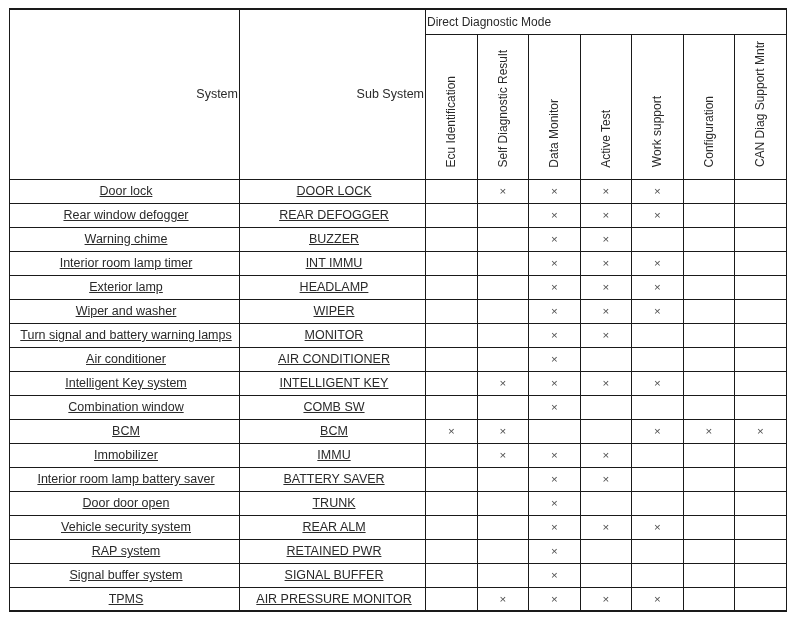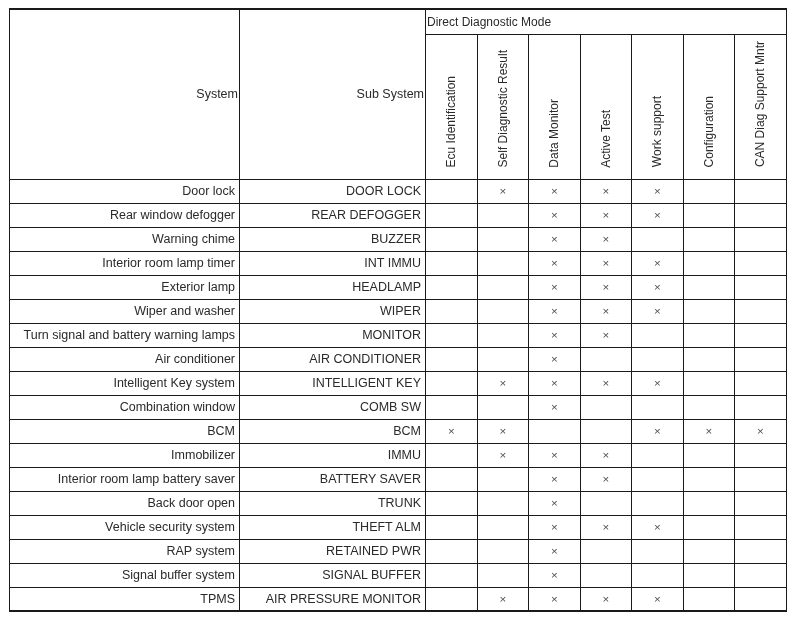--- a/index.html
+++ b/index.html
@@ -59,24 +59,25 @@
     transform: rotate(180deg);
     white-space: nowrap;
     font-size: 12px;
     color: #2a2a2a;
     line-height: 1;
   }
   td.sys, td.sub {
     height: 24px;
     font-size: 12.5px;
     padding: 2px 4px 2px 7px;
-    text-align: right;
+    text-align: center;
     vertical-align: middle;
     white-space: nowrap;
     overflow: hidden;
+    text-decoration: underline;
   }
   td.mark {
     height: 24px;
     text-align: center;
     vertical-align: middle;
     font-size: 11.5px;
     color: #4d4d4d;
   }
 </style>
 </head>
@@ -249,33 +250,33 @@
           <td class="sub">BATTERY SAVER</td>
           <td class="mark"></td>
           <td class="mark"></td>
           <td class="mark">×</td>
           <td class="mark">×</td>
           <td class="mark"></td>
           <td class="mark"></td>
           <td class="mark"></td>
         </tr>
         <tr>
-          <td class="sys">Back door open</td>
+          <td class="sys">Door door open</td>
           <td class="sub">TRUNK</td>
           <td class="mark"></td>
           <td class="mark"></td>
           <td class="mark">×</td>
           <td class="mark"></td>
           <td class="mark"></td>
           <td class="mark"></td>
           <td class="mark"></td>
         </tr>
         <tr>
           <td class="sys">Vehicle security system</td>
-          <td class="sub">THEFT ALM</td>
+          <td class="sub">REAR ALM</td>
           <td class="mark"></td>
           <td class="mark"></td>
           <td class="mark">×</td>
           <td class="mark">×</td>
           <td class="mark">×</td>
           <td class="mark"></td>
           <td class="mark"></td>
         </tr>
         <tr>
           <td class="sys">RAP system</td>

